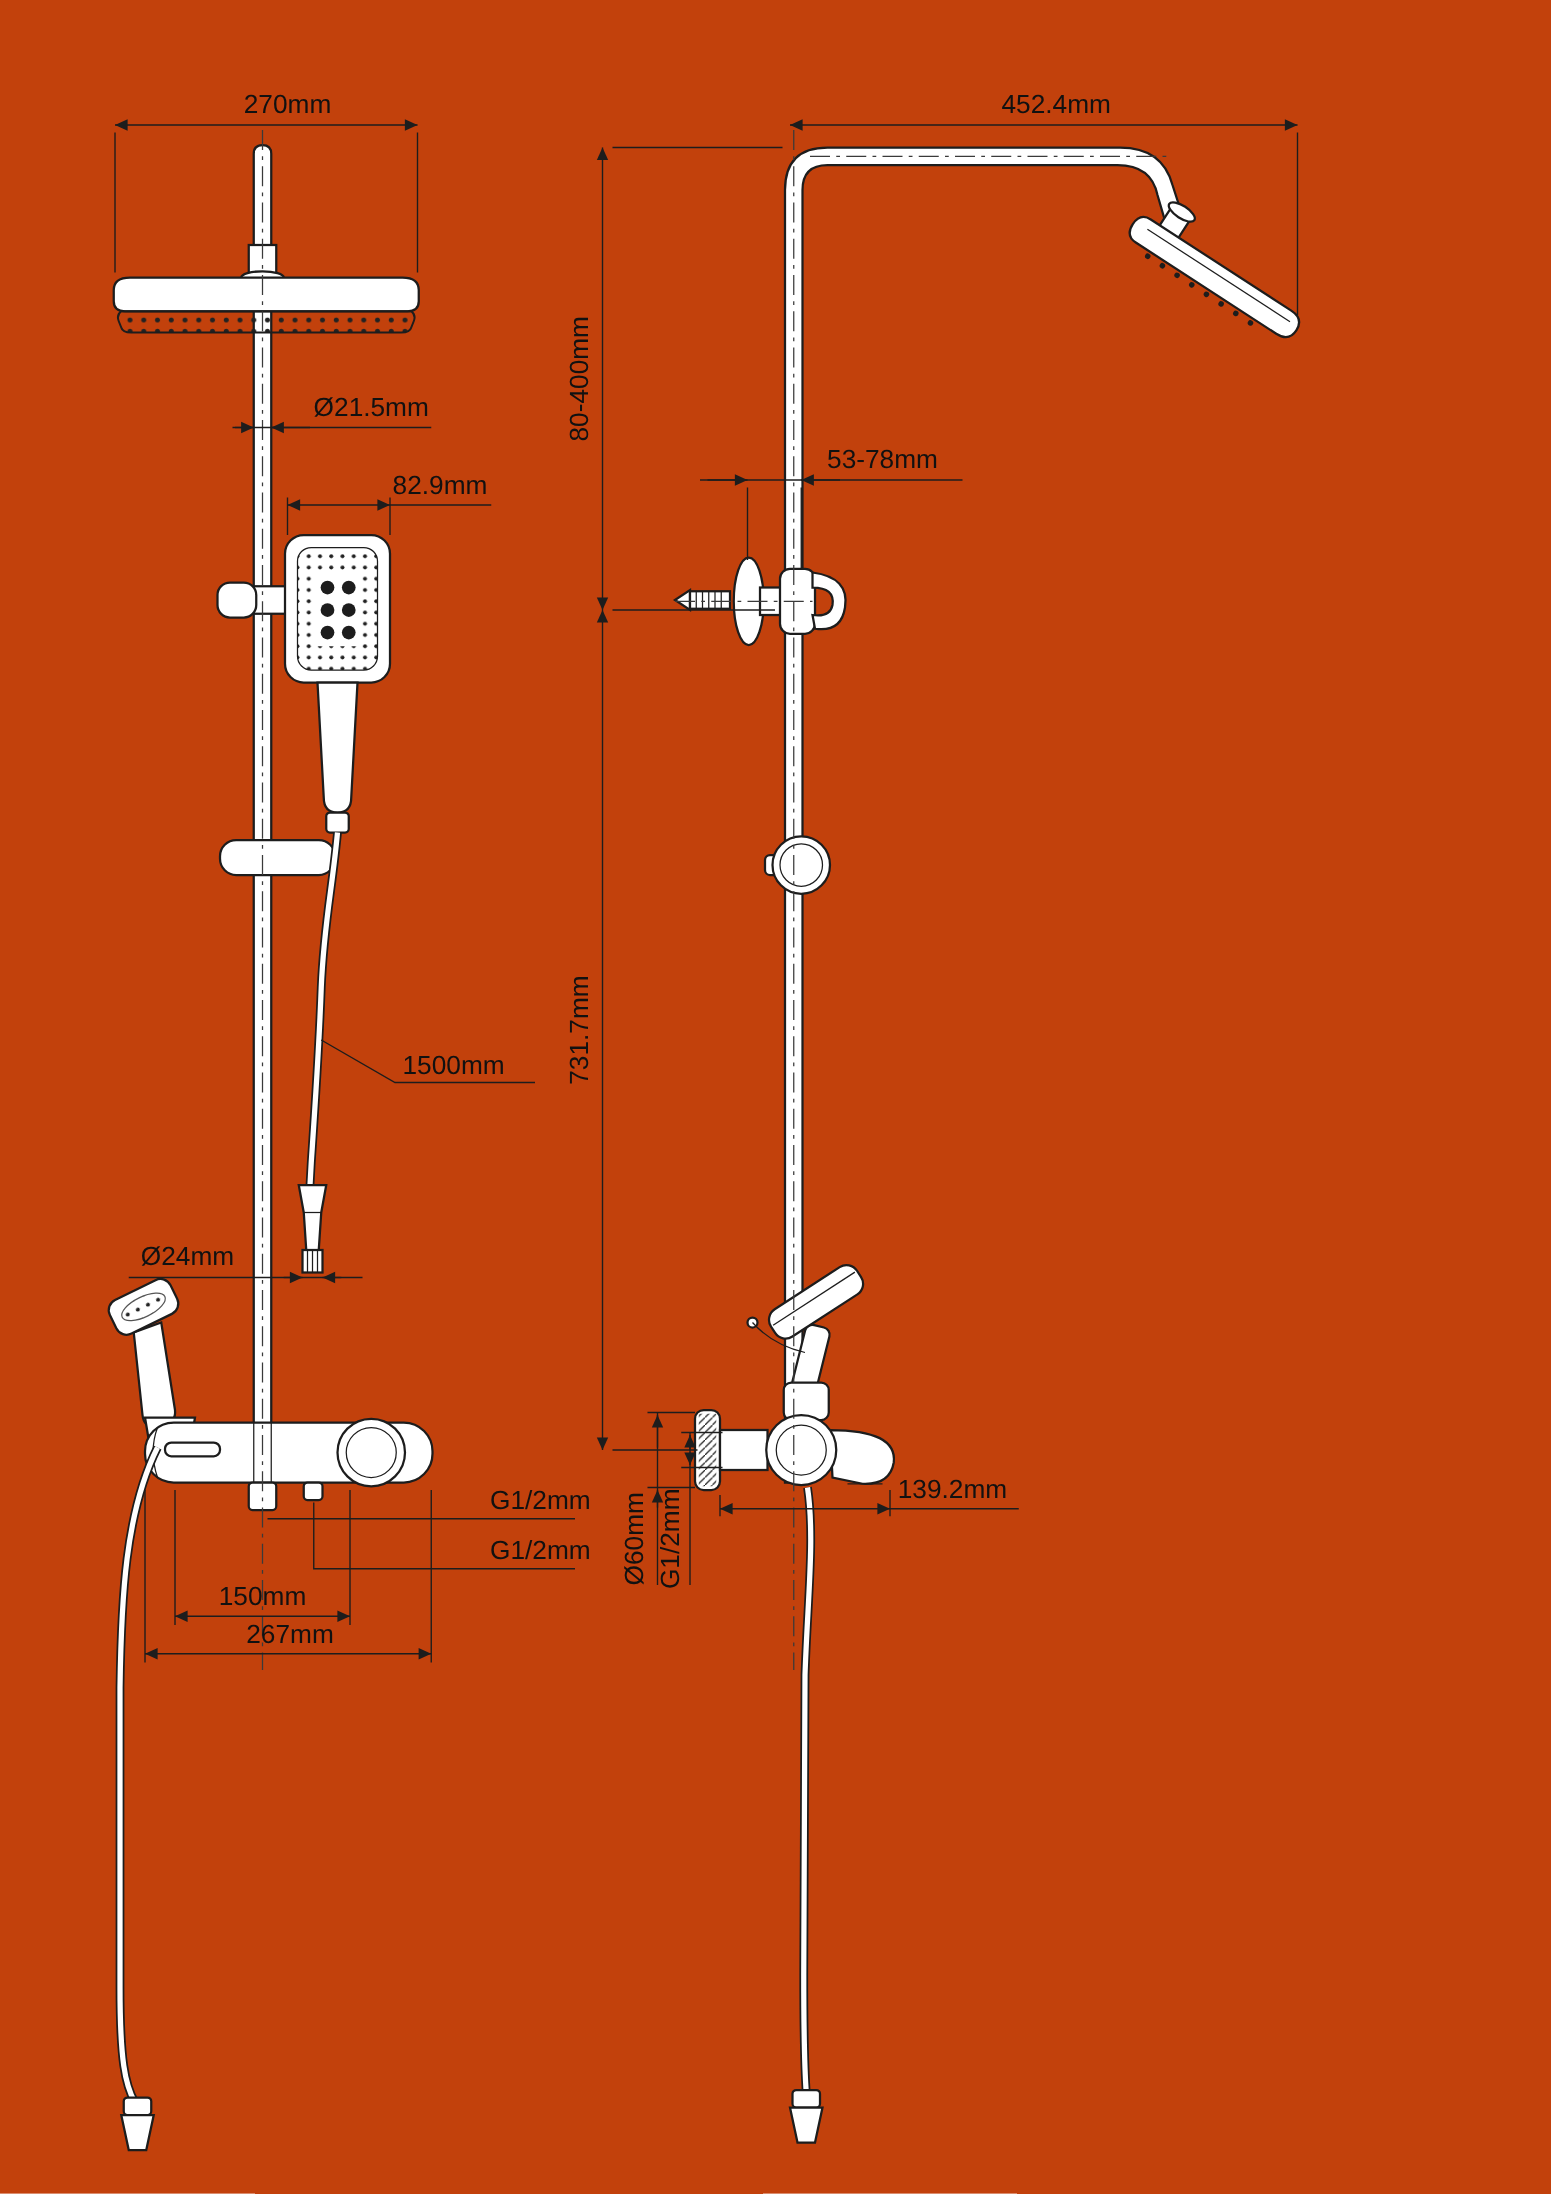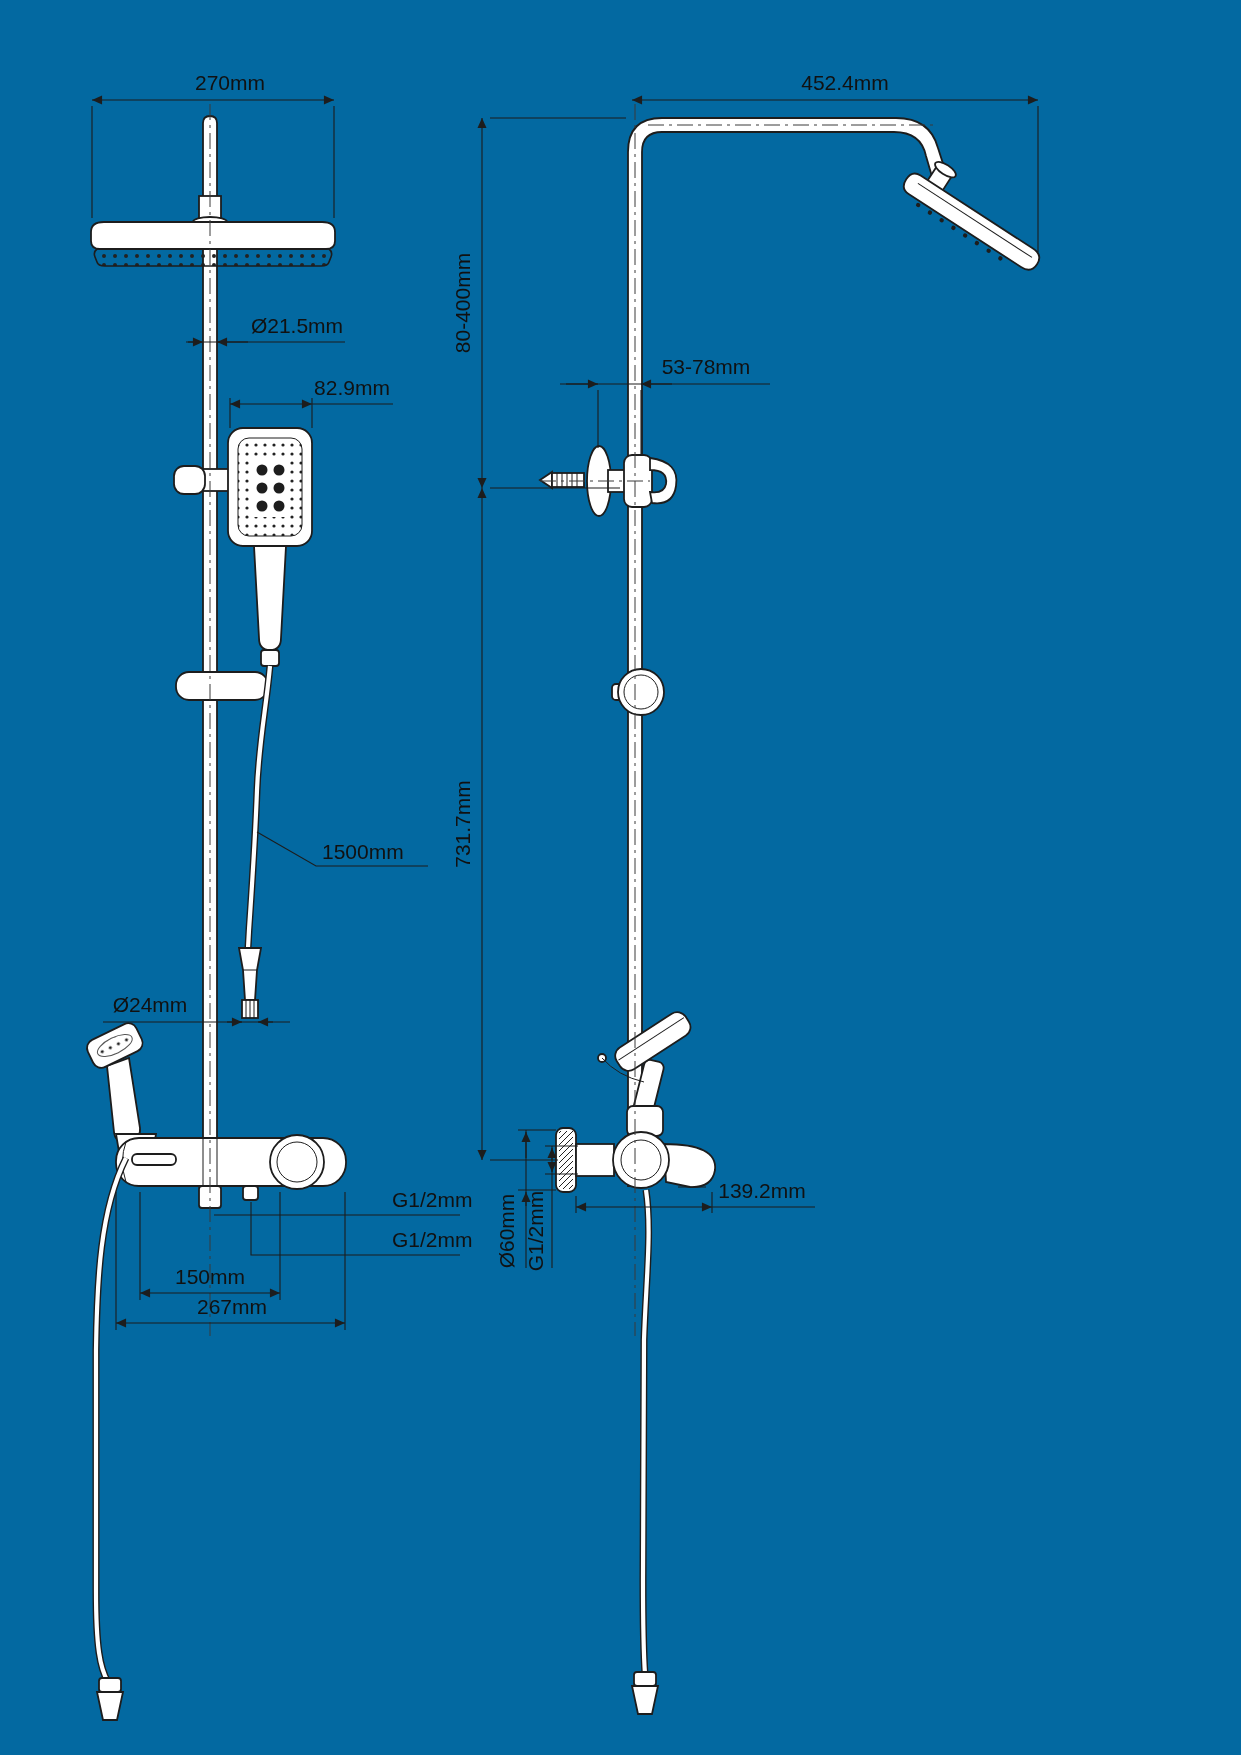--- a/index.html
+++ b/index.html
@@ -1,16 +1,16 @@
 <!DOCTYPE html>
 <html><head>
 <meta charset="utf-8">
 <style>
   html,body{margin:0;padding:0;background:#fff;}
-  .sheet{position:relative;width:1241px;height:1755px;background:#0369a1;overflow:hidden;
+  .sheet{position:relative;width:1241px;height:1755px;background:#c2410c;overflow:hidden;
          font-family:"Liberation Sans",sans-serif;}
   svg{position:absolute;left:0;top:0;}
   .of{stroke:#1d1d1d;stroke-width:1.8;fill:#fff;}
   .thin{stroke:#1d1d1d;stroke-width:1;fill:none;}
   .dim{stroke:#1d1d1d;stroke-width:1.1;fill:none;}
   .cl{stroke:#3a3a3a;stroke-width:1;fill:none;stroke-dasharray:16 5 3 5;}
   .hoseO{stroke:#1d1d1d;stroke-width:7;fill:none;}
   .hoseI{stroke:#fff;stroke-width:4.2;fill:none;}
   text{font:21px "Liberation Sans",sans-serif;fill:#111;}
 </style>

